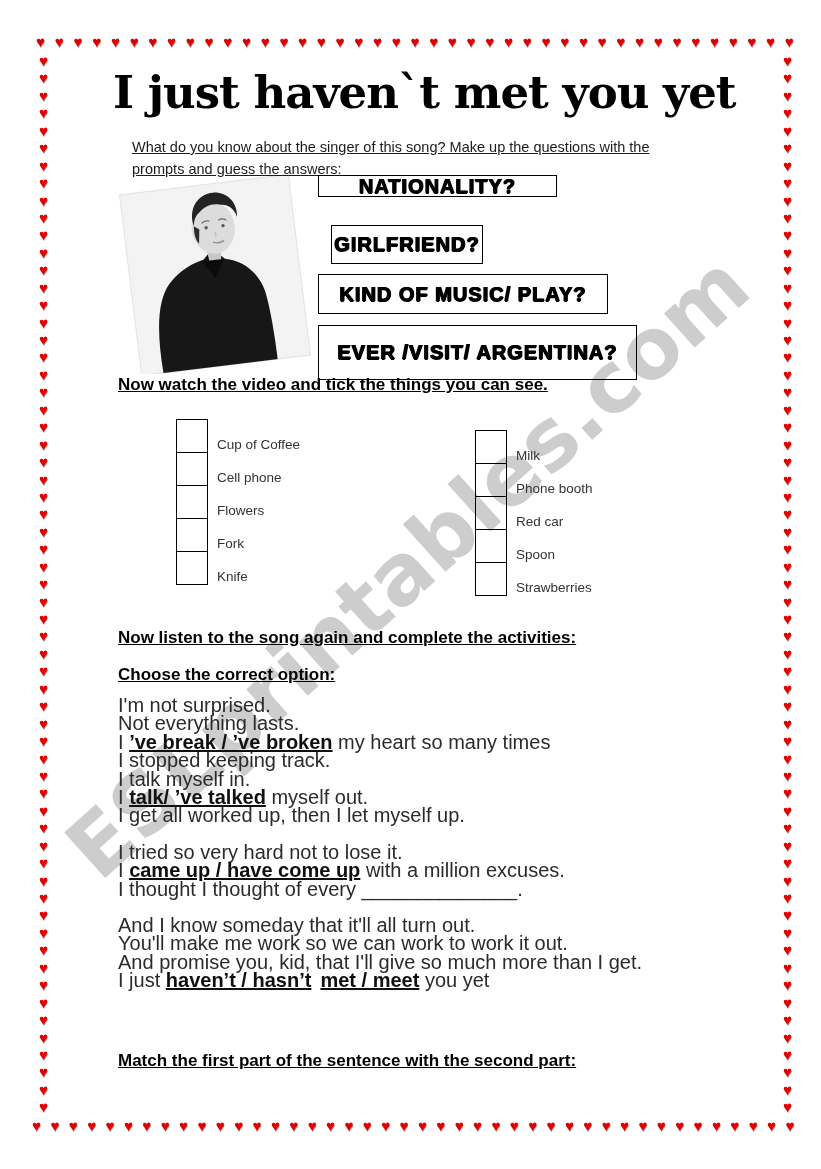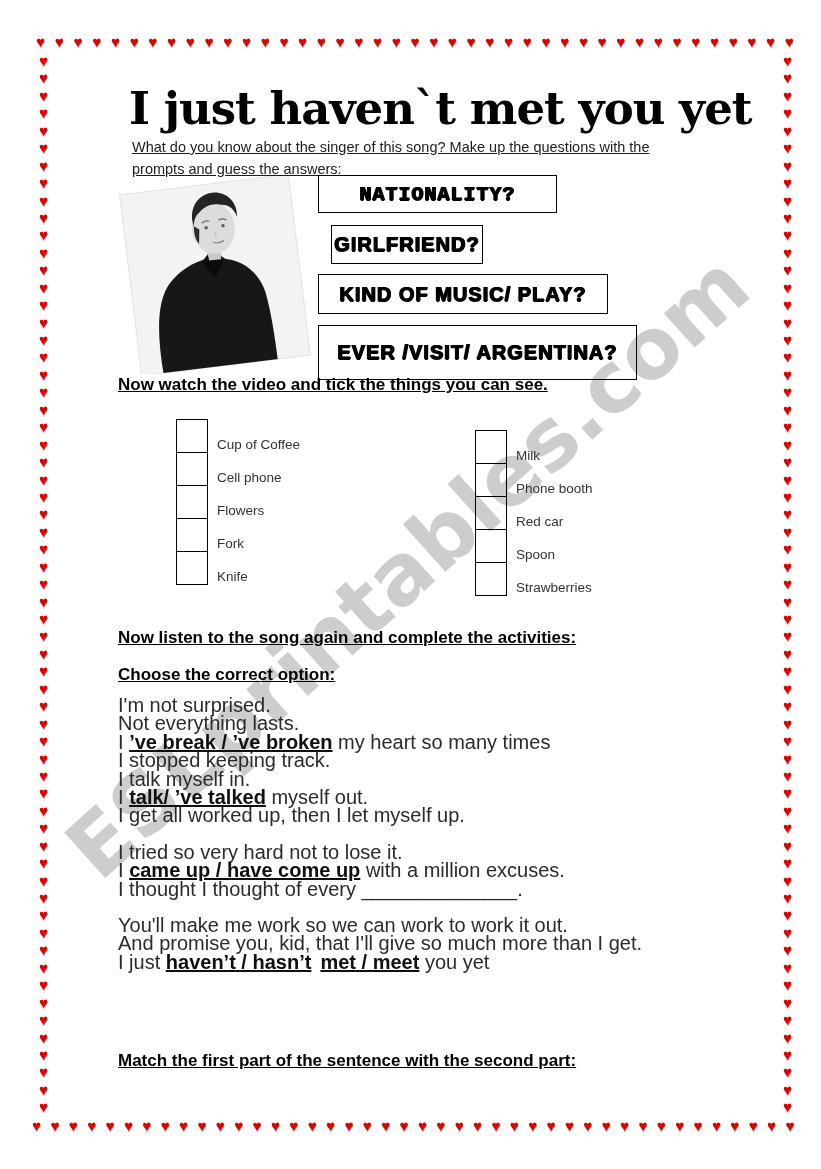--- a/index.html
+++ b/index.html
@@ -18,39 +18,39 @@
   
   .hearts{position:absolute; display:flex; color:#e00000; z-index:3; pointer-events:none;}
   .hearts span{font-size:15px; line-height:15px; width:15px; text-align:center;
     text-shadow:0.5px 0.5px 0 rgba(140,0,0,0.55);}
   .hearts-top{left:33px; top:34px; width:764px; justify-content:space-between;}
   .hearts-bottom{left:29px; top:1118px; width:769px; justify-content:space-between;}
   .hearts-left{left:36px; top:53px; height:1062px; flex-direction:column; justify-content:space-between;}
   .hearts-right{left:780px; top:53px; height:1062px; flex-direction:column; justify-content:space-between;}
   
   .title{
-    position:absolute; left:113px; top:66px; z-index:1; margin:16px;
+    position:absolute; left:113px; top:66px; z-index:1; margin:0;
     font-family:"DejaVu Serif", serif; font-weight:bold; font-size:45px;
     letter-spacing:-1px; color:#000; white-space:nowrap;
   }
   .intro{position:absolute; left:132px; top:137px; z-index:1; font-size:14.5px; line-height:21.5px; color:#1c1c1c;}
   .intro div{text-decoration:underline;}
   
   .photo{position:absolute; left:116px; top:176px; width:198px; height:198px; z-index:1;}
   
   .pbox{
     position:absolute; z-index:1; border:1px solid #000; box-sizing:border-box;
     display:flex; align-items:center; justify-content:center; background:transparent;
   }
   .pbox span{
     font-weight:bold; font-size:20px; letter-spacing:1px; color:#000;
     text-shadow:0.7px 0 0 #000, -0.7px 0 0 #000, 0 0.5px 0 #000;
     white-space:nowrap;
   }
-  #pbox0{left:318px; top:175px; width:239px; height:38px;font-family:Liberation Mono, monospace;}
+  #pbox0{left:318px; top:175px; width:239px; height:22px;}
   #pbox1{left:331px; top:225px; width:152px; height:39px;}
   #pbox2{left:318px; top:274px; width:290px; height:40px;}
   #pbox3{left:318px; top:325px; width:319px; height:55px;}
   
   .heading{
     position:absolute; left:118px; z-index:1; font-weight:bold; font-size:17px;
     color:#000; text-decoration:underline; white-space:nowrap;
   }
   #watch-heading{top:375px;}
   #listen-heading{top:628px;}
@@ -393,20 +393,21 @@
     <div><span>I </span><span class="choice">’ve break / ’ve broken</span><span> my heart so many times</span></div>
     <div>I stopped keeping track.</div>
     <div>I talk myself in.</div>
     <div><span>I </span><span class="choice">talk/ ’ve talked</span><span> myself out.</span></div>
     <div>I get all worked up, then I let myself up.</div>
     <div class="gap"></div>
     <div>I tried so very hard not to lose it.</div>
     <div><span>I </span><span class="choice">came up / have come up</span><span> with a million excuses.</span></div>
     <div>I thought I thought of every ______________.</div>
     <div class="gap"></div>
+    <div>And I know someday that it'll all turn out.</div>
     <div>You'll make me work so we can work to work it out.</div>
     <div>And promise you, kid, that I'll give so much more than I get.</div>
     <div><span>I just </span><span class="choice">haven’t / hasn’t</span><span class="choice-sep"></span><span class="choice">met / meet</span><span> you yet</span></div>
   </div>
 
   <div class="heading" id="match-heading">Match the first part of the sentence with the second part:</div>
 
 </div>
 
 </body></html>

